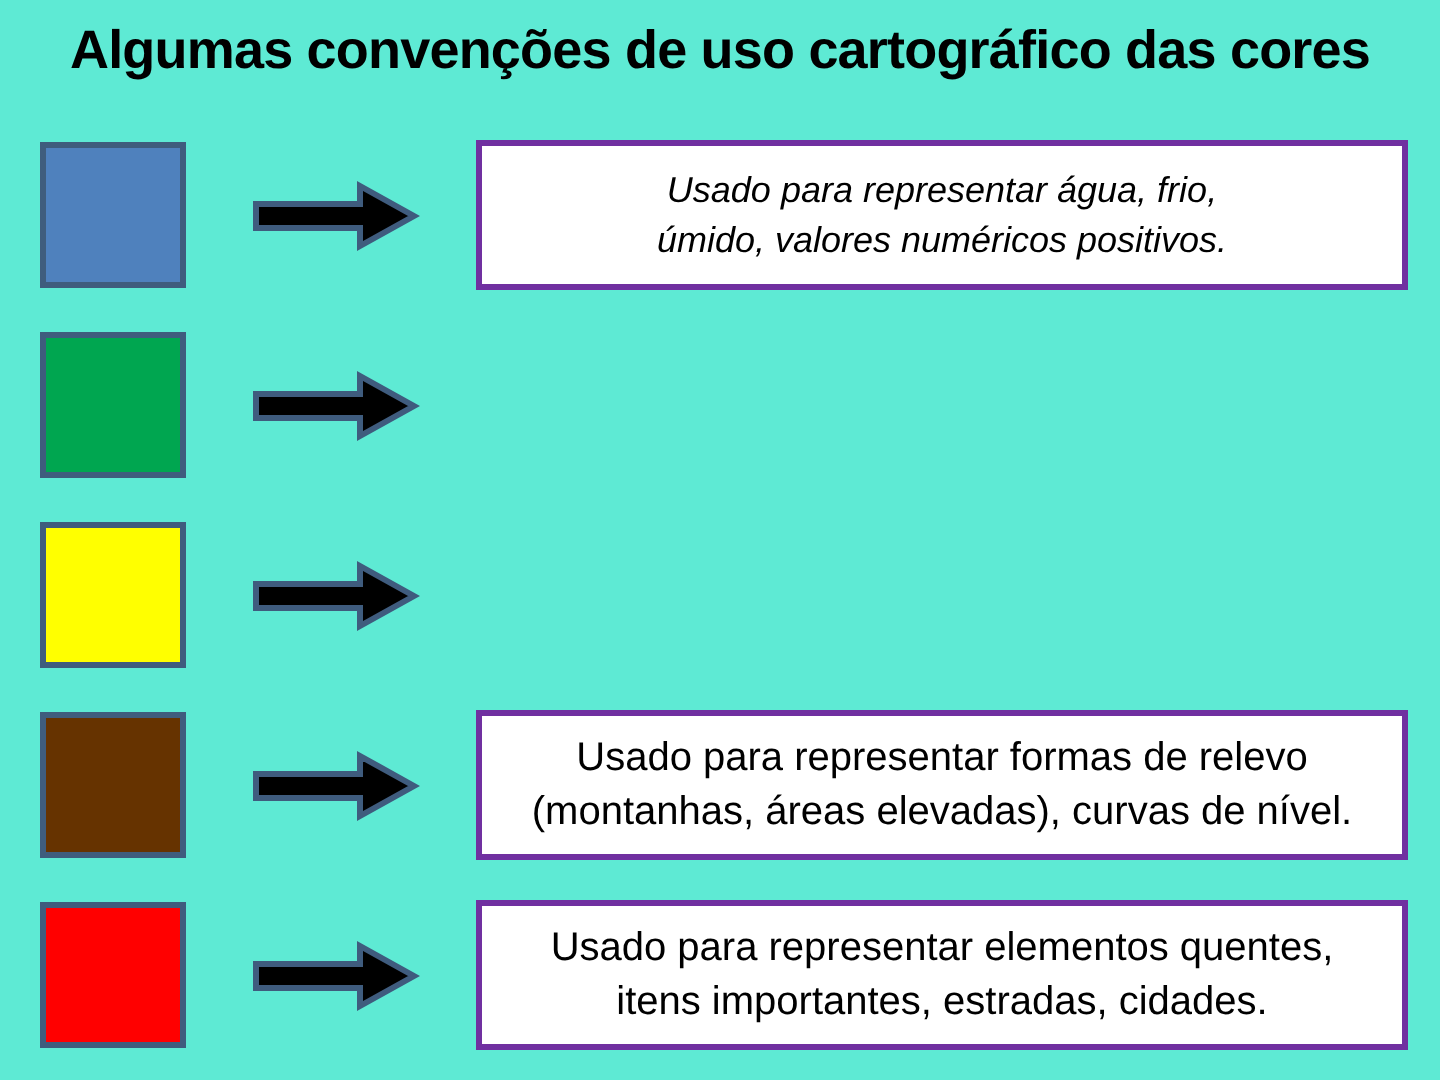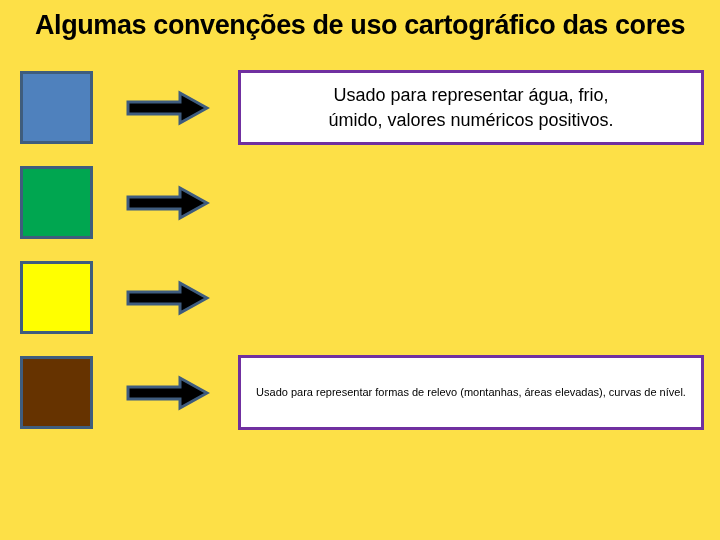--- a/index.html
+++ b/index.html
@@ -1,40 +1,40 @@
 <!DOCTYPE html>
 <html><head>
 <meta charset="utf-8">
 <style>
   html,body{margin:0;padding:0;background:#fff;}
   .slide{
     position:relative;
     width:720px;height:540px;
-    background:#fde047;
+    background:#5eead4;
     overflow:hidden;
     font-family:"Liberation Sans", sans-serif;
     color:#000;
   }
   .title{
     position:absolute;
     top:10px;left:0;right:0;
     margin:0;
     text-align:center;
     font-size:27px;
     font-weight:bold;
     letter-spacing:-0.4px;
     color:#000;
   }
   .row{
     position:absolute;
     left:0;
     width:720px;
     height:75px;
   }
-  .row-0{top:70px;}
+  .row-0{top:70px;font-style:italic;}
   .row-1{top:165px;}
   .row-2{top:260px;}
   .row-3{top:355px;}
   .row-4{top:450px;}
   .swatch{
     position:absolute;
     left:20px;top:1px;
     width:73px;height:73px;
     box-sizing:border-box;
     border:3px solid #3F5D7D;
@@ -58,21 +58,21 @@
     padding:2px 8px;
   }
   .textbox span{
     display:block;
     font-size:18px;
     line-height:1.35;
     text-wrap:balance;
   }
   .row-3 .textbox span,
   .row-4 .textbox span{
-    font-size:11px;
+    font-size:20px;
   }
 </style>
 </head>
 <body>
 
 <div class="slide">
 
   <h1 class="title">Algumas convenções de uso cartográfico das cores</h1>
 
   <div class="row row-0">
@@ -102,14 +102,23 @@
   <div class="row row-3">
     <div class="swatch" style="background-color: rgb(102, 51, 0);"></div>
     <svg class="arrow" viewBox="0 0 84 36">
       <polygon points="2,12 54,12 54,3 81,18 54,33 54,24 2,24" stroke="#3F5C7E" stroke-width="3" stroke-linejoin="miter" fill="#000000"></polygon>
     </svg>
     <div class="textbox">
       <span>Usado para representar formas de relevo (montanhas, áreas elevadas), curvas de nível.</span>
     </div>
   </div>
 
+  <div class="row row-4">
+    <div class="swatch" style="background-color: rgb(255, 0, 0);"></div>
+    <svg class="arrow" viewBox="0 0 84 36">
+      <polygon points="2,12 54,12 54,3 81,18 54,33 54,24 2,24" stroke="#3F5C7E" stroke-width="3" stroke-linejoin="miter" fill="#000000"></polygon>
+    </svg>
+    <div class="textbox">
+      <span>Usado para representar elementos quentes, itens importantes, estradas, cidades.</span>
+    </div>
+  </div>
 
 </div>
 
 </body></html>

